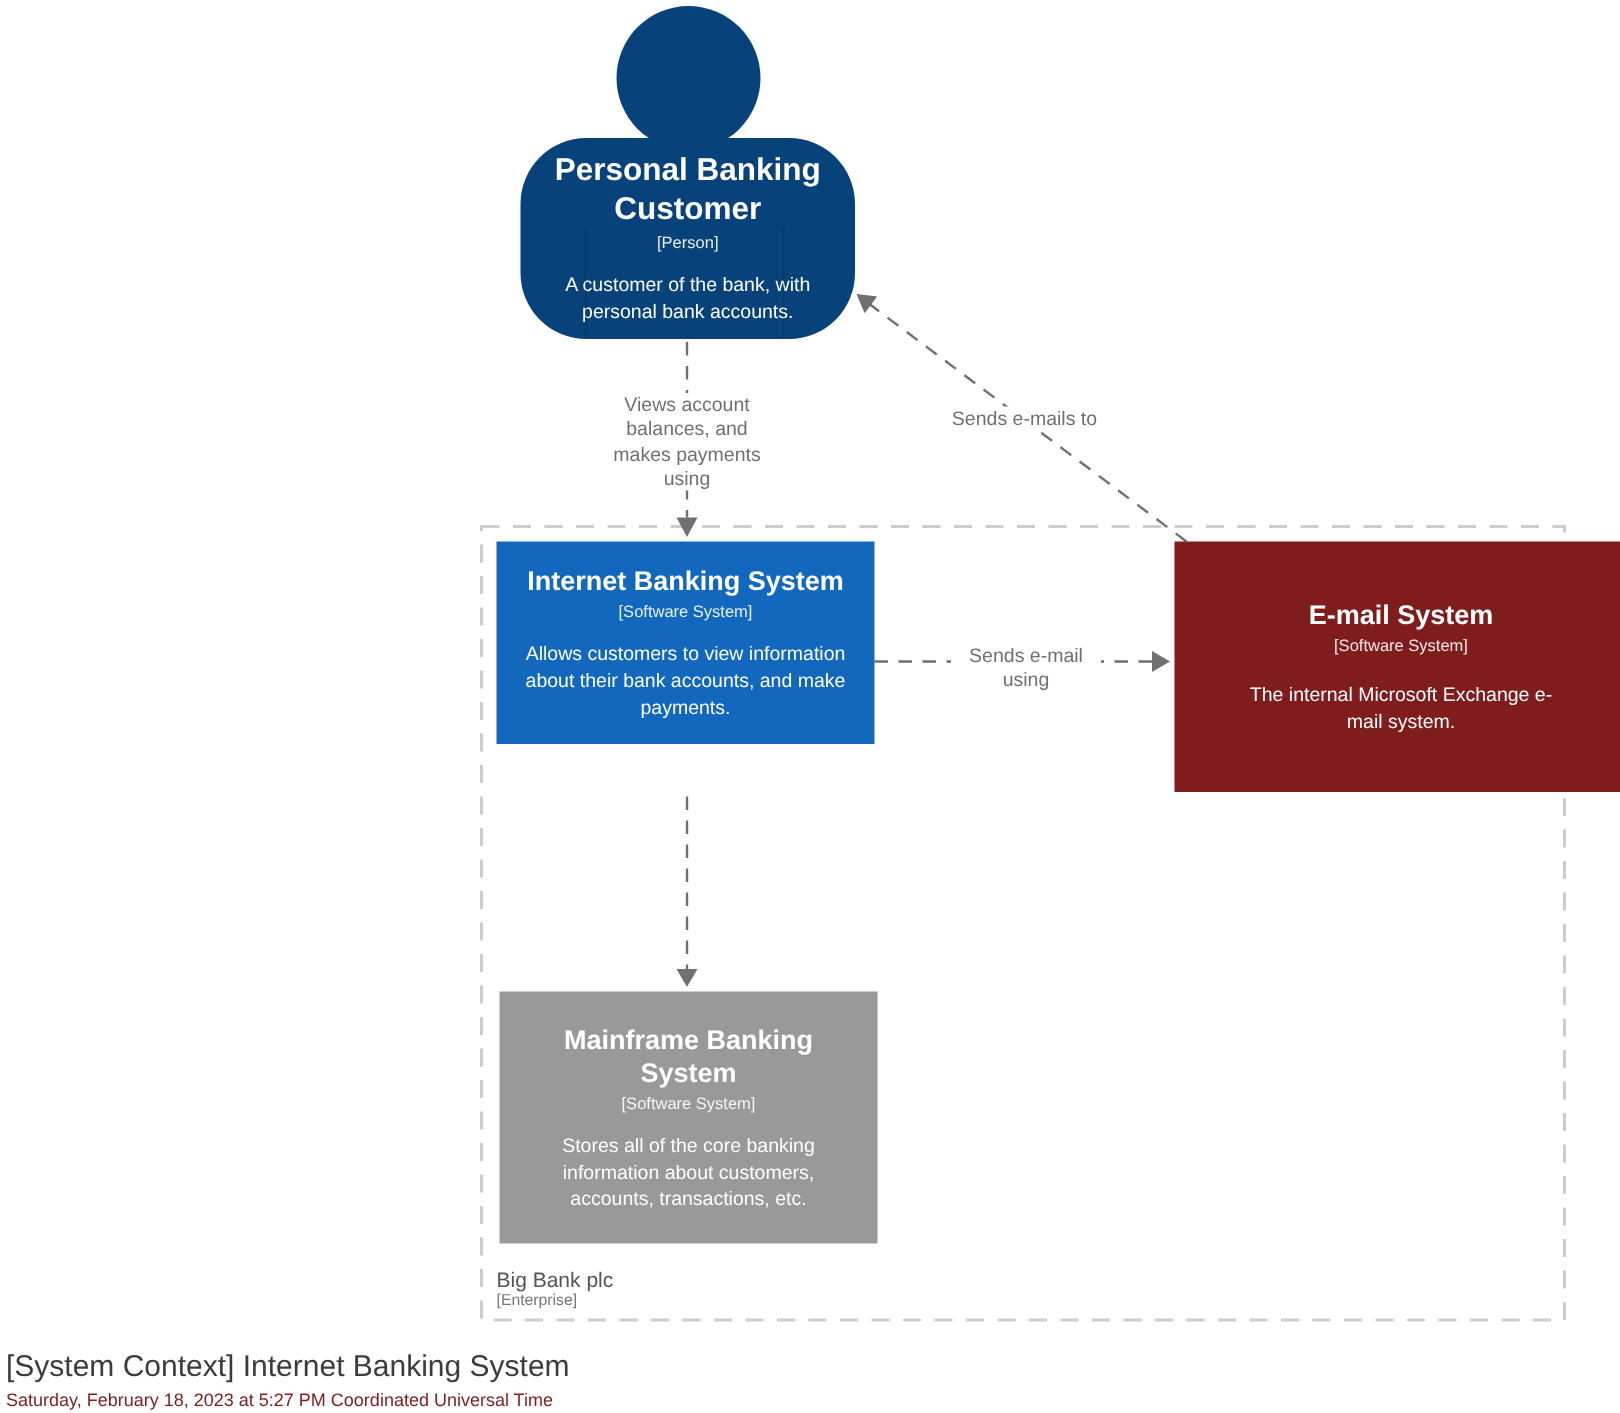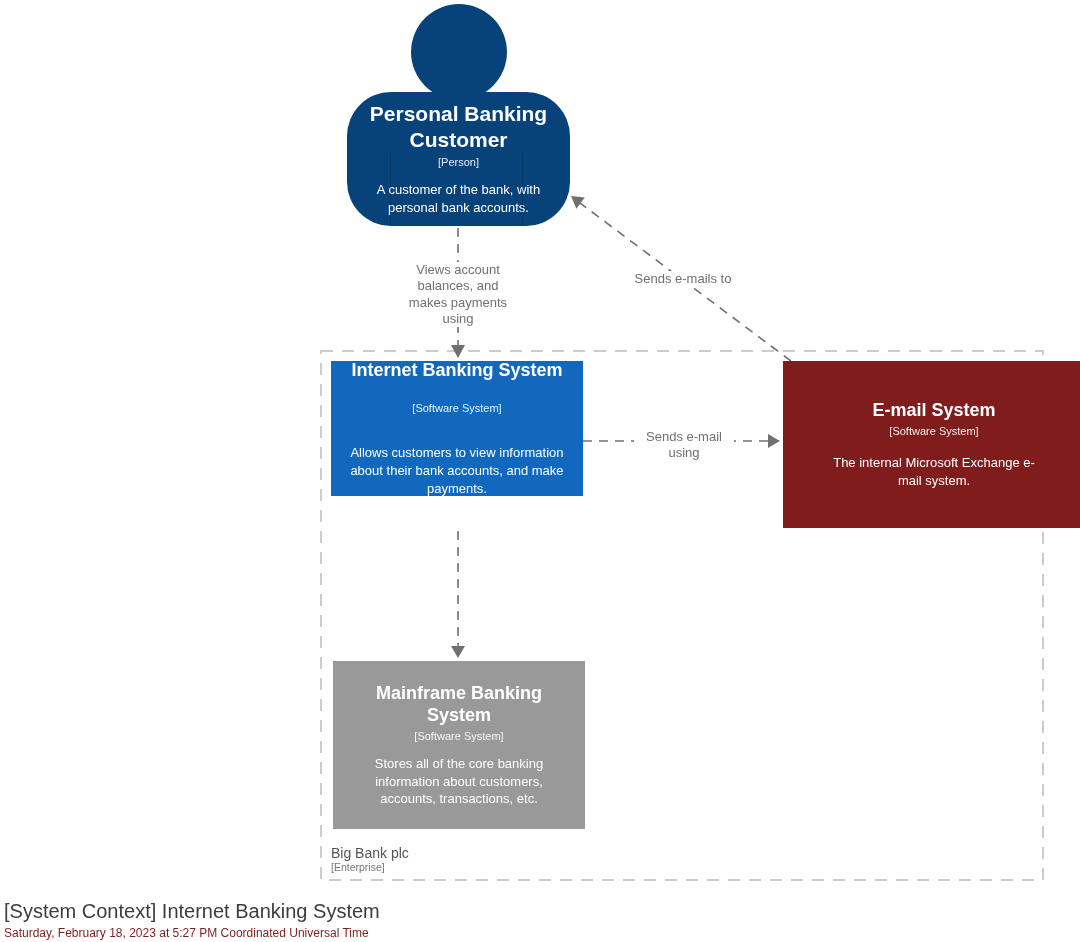--- a/index.html
+++ b/index.html
@@ -30,21 +30,21 @@
   }
   .seam-left { left: 390px; }
   .seam-right { left: 522px; }
 
   
   .sys-box {
     position: absolute; z-index: 3; color: #ffffff; text-align: center;
     display: flex; flex-direction: column; align-items: center; justify-content: center;
     padding: 0 10px;
   }
-  .box-internet { left: 331px; top: 361px; width: 252px; height: 135px; background: #1168bd; gap: 17px; }
+  .box-internet { left: 331px; top: 361px; width: 252px; height: 135px; background: #1168bd; }
   .box-email    { left: 783px; top: 361px; width: 302px; height: 167px; background: #7f1d1d; }
   .box-mainframe{ left: 333px; top: 661px; width: 252px; height: 168px; background: #999999; }
 
   .el-name { font-weight: bold; font-size: 18px; line-height: 1.25; }
   .el-type { font-size: 11px; margin-top: 3px; opacity: 0.9; }
   .el-desc { font-size: 13px; line-height: 1.38; margin-top: 13px; }
   .person-body .el-name { font-size: 21px; }
   .person-body .el-desc { max-width: 205px; }
   .box-internet .el-desc { max-width: 232px; }
   .box-email .el-desc { max-width: 216px; margin-top: 17px; }

